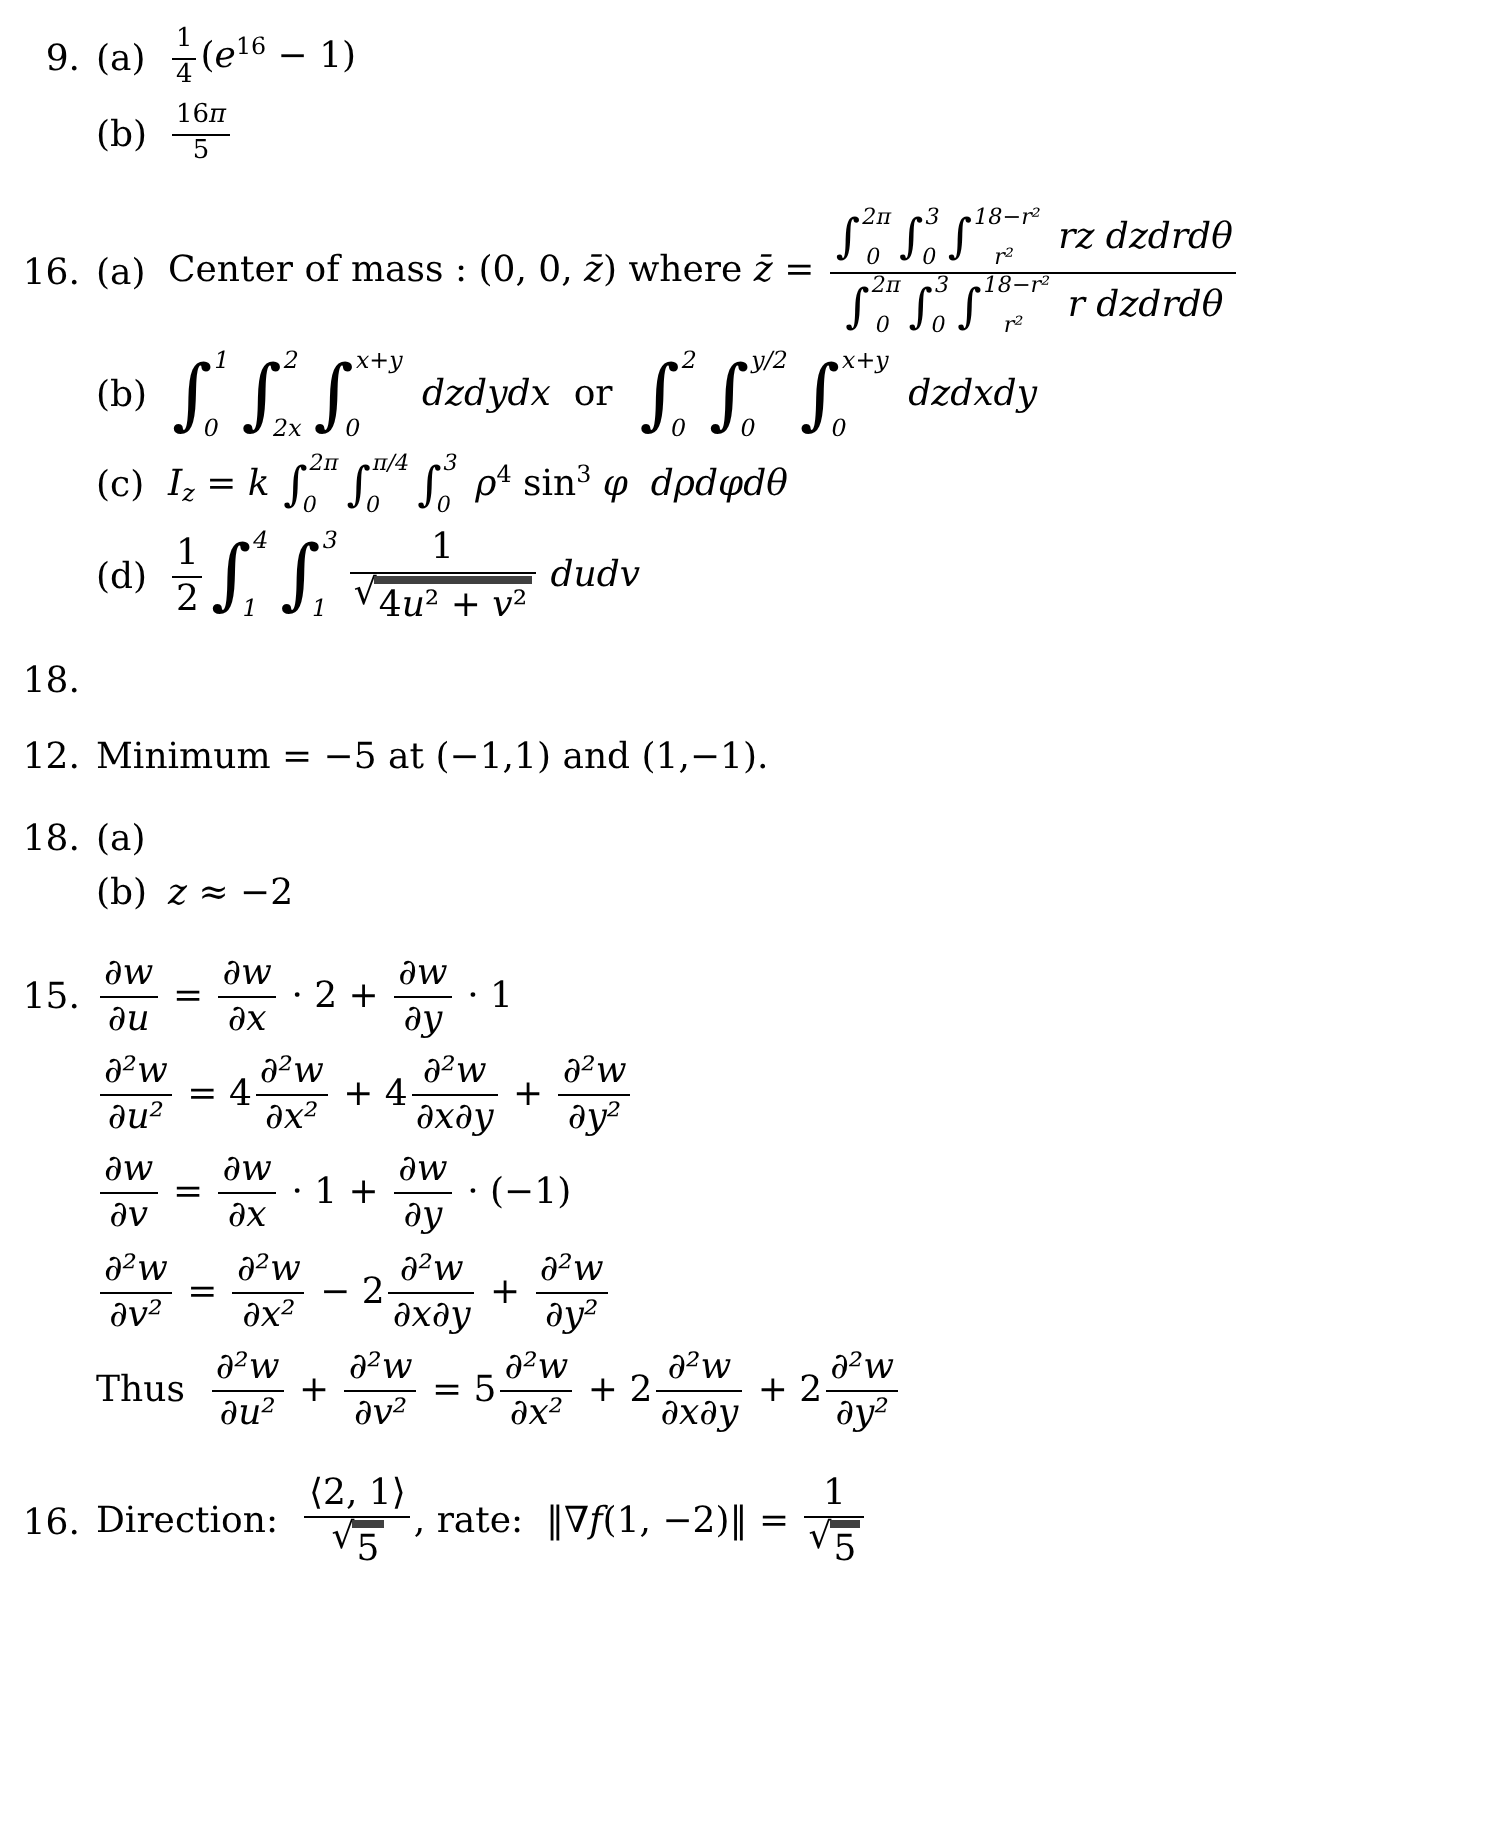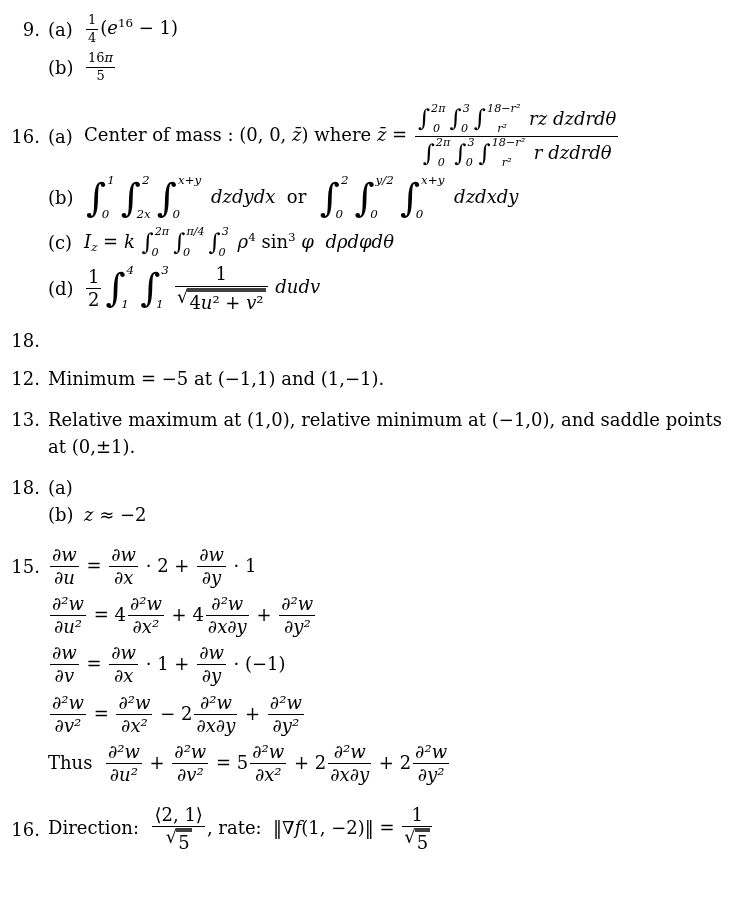--- a/index.html
+++ b/index.html
@@ -139,29 +139,20 @@
     <div class="inum">18.</div>
   </div>
 
   <div class="item">
     <div class="inum">12.</div>
     <div class="part">
       <span class="expr"><span class="mt">Minimum = −5 at (−1,1) and (1,−1).</span></span>
     </div>
   </div>
 
-  <div class="item">
-    <div class="inum">13.</div>
-    <div class="part">
-      <span class="expr"><span class="mt">Relative maximum at (1,0), relative minimum at (−1,0), and saddle points</span></span>
-    </div>
-    <div class="part">
-      <span class="expr"><span class="mt">at (0,±1).</span></span>
-    </div>
-  </div>
 
   <div class="item">
     <div class="inum">18.</div>
     <div class="part">
       <span class="plabel">(a)</span>
     </div>
     <div class="part">
       <span class="plabel">(b)</span>
       <span class="expr"><span class="mv">z</span><span class="mt"> ≈ −2</span></span>
     </div>

